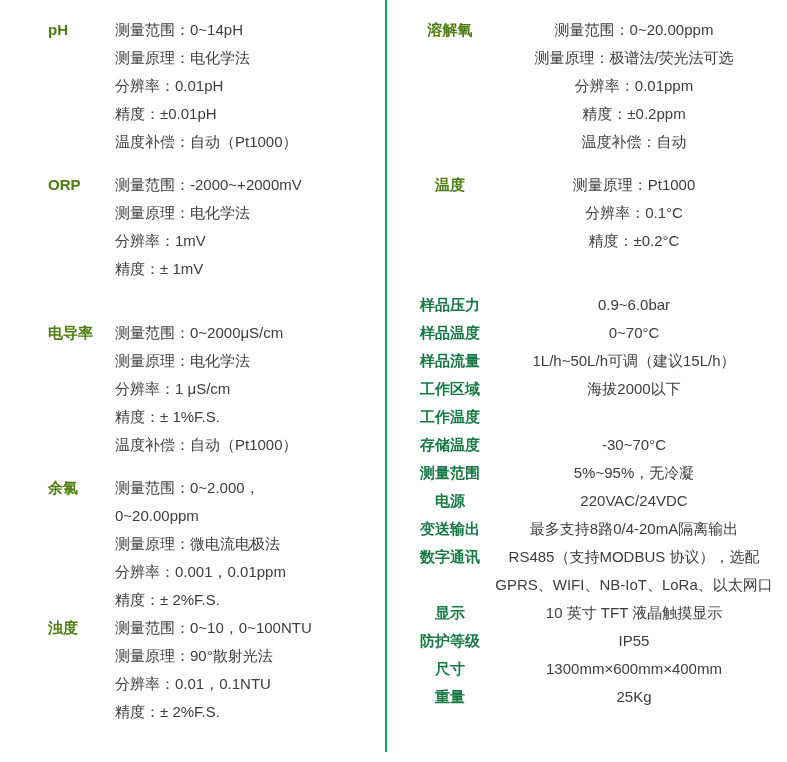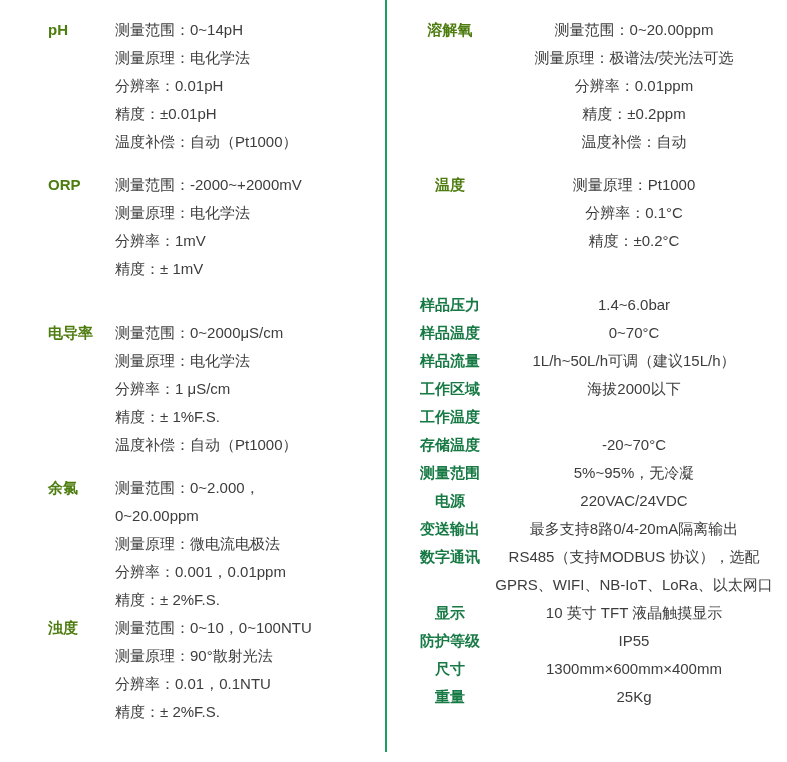--- a/index.html
+++ b/index.html
@@ -156,21 +156,21 @@
         <div class="row">测量原理：Pt1000</div>
         <div class="row">分辨率：0.1°C</div>
         <div class="row">精度：±0.2°C</div>
       </div>
     </div>
 
     <div class="specs">
 
       <div class="spec-row">
         <div class="spec-label">样品压力</div>
-        <div class="spec-value">1.4~6.0bar</div>
+        <div class="spec-value">0.9~6.0bar</div>
       </div>
 
       <div class="spec-row">
         <div class="spec-label">样品温度</div>
         <div class="spec-value">0~70°C</div>
       </div>
 
       <div class="spec-row">
         <div class="spec-label">样品流量</div>
         <div class="spec-value">1L/h~50L/h可调（建议15L/h）</div>
@@ -180,21 +180,21 @@
         <div class="spec-label">工作区域</div>
         <div class="spec-value">海拔2000以下</div>
       </div>
 
       <div class="spec-row">
         <div class="spec-label">工作温度</div>
       </div>
 
       <div class="spec-row">
         <div class="spec-label">存储温度</div>
-        <div class="spec-value">-20~70°C</div>
+        <div class="spec-value">-30~70°C</div>
       </div>
 
       <div class="spec-row">
         <div class="spec-label">测量范围</div>
         <div class="spec-value">5%~95%，无冷凝</div>
       </div>
 
       <div class="spec-row">
         <div class="spec-label">电源</div>
         <div class="spec-value">220VAC/24VDC</div>

